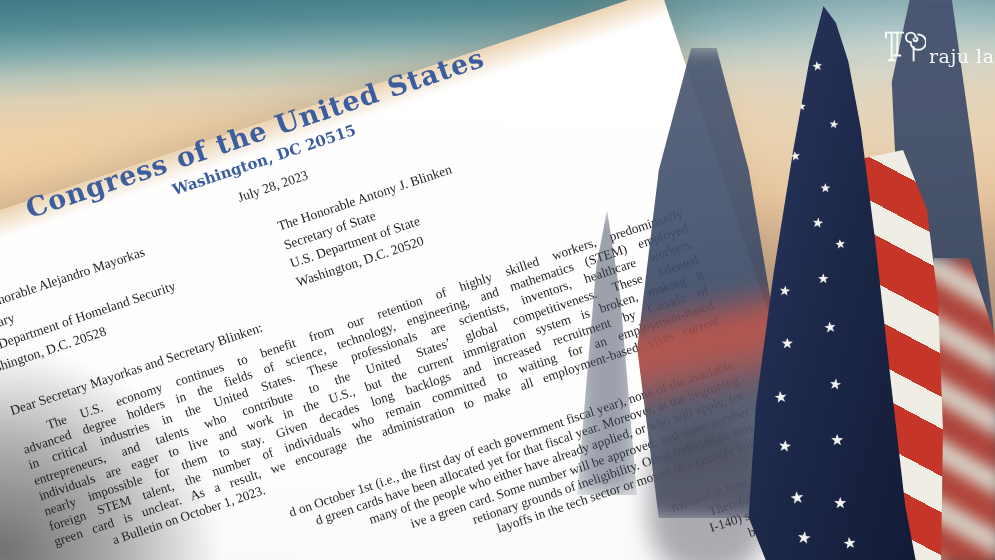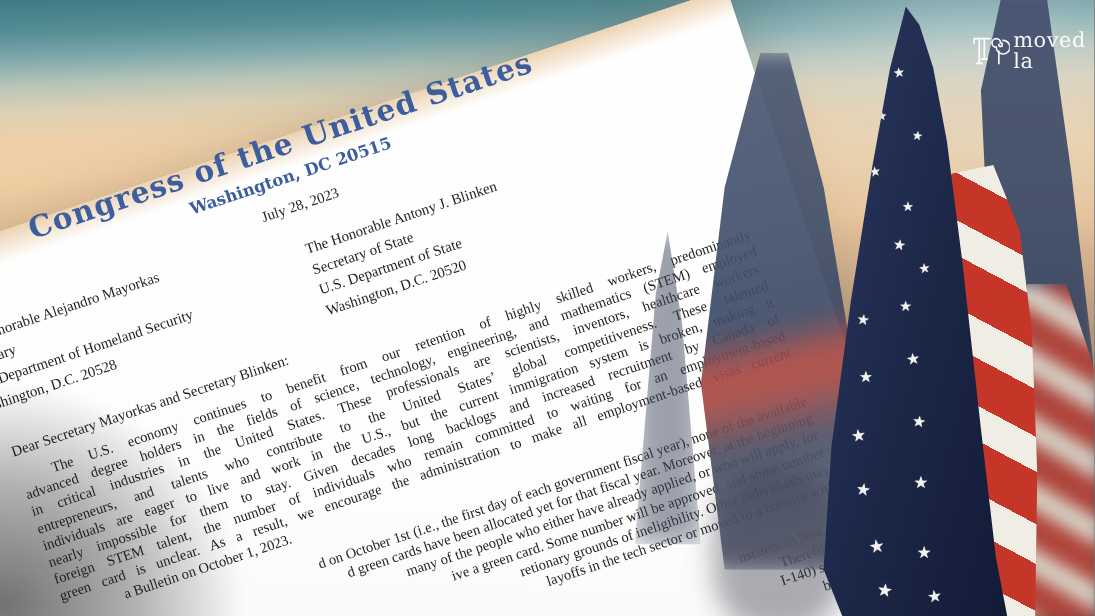--- a/index.html
+++ b/index.html
@@ -173,15 +173,15 @@
     </div>
 
   <div class="watermark">
     <svg width="42" height="40" viewBox="0 0 44 40" fill="none" stroke="#ffffff" stroke-width="2" stroke-linecap="square">
       <path d="M2 11 L2 6 L20 6"></path>
       <path d="M8 6 L8 35 M5 35 L11 35"></path>
       <path d="M14 6 L14 30 M11 30 L17 30"></path>
       <path d="M31 13 a2 2 0 1 0 2 -2 a5 5 0 1 0 -5 5 a8 8 0 1 0 8 -8"></path>
       <path d="M31 21 L31 35"></path>
     </svg>
-    <span class="wm-text">moved la</span>
+    <span class="wm-text">raju la</span>
   </div>
 </div>
 
 </body></html>

